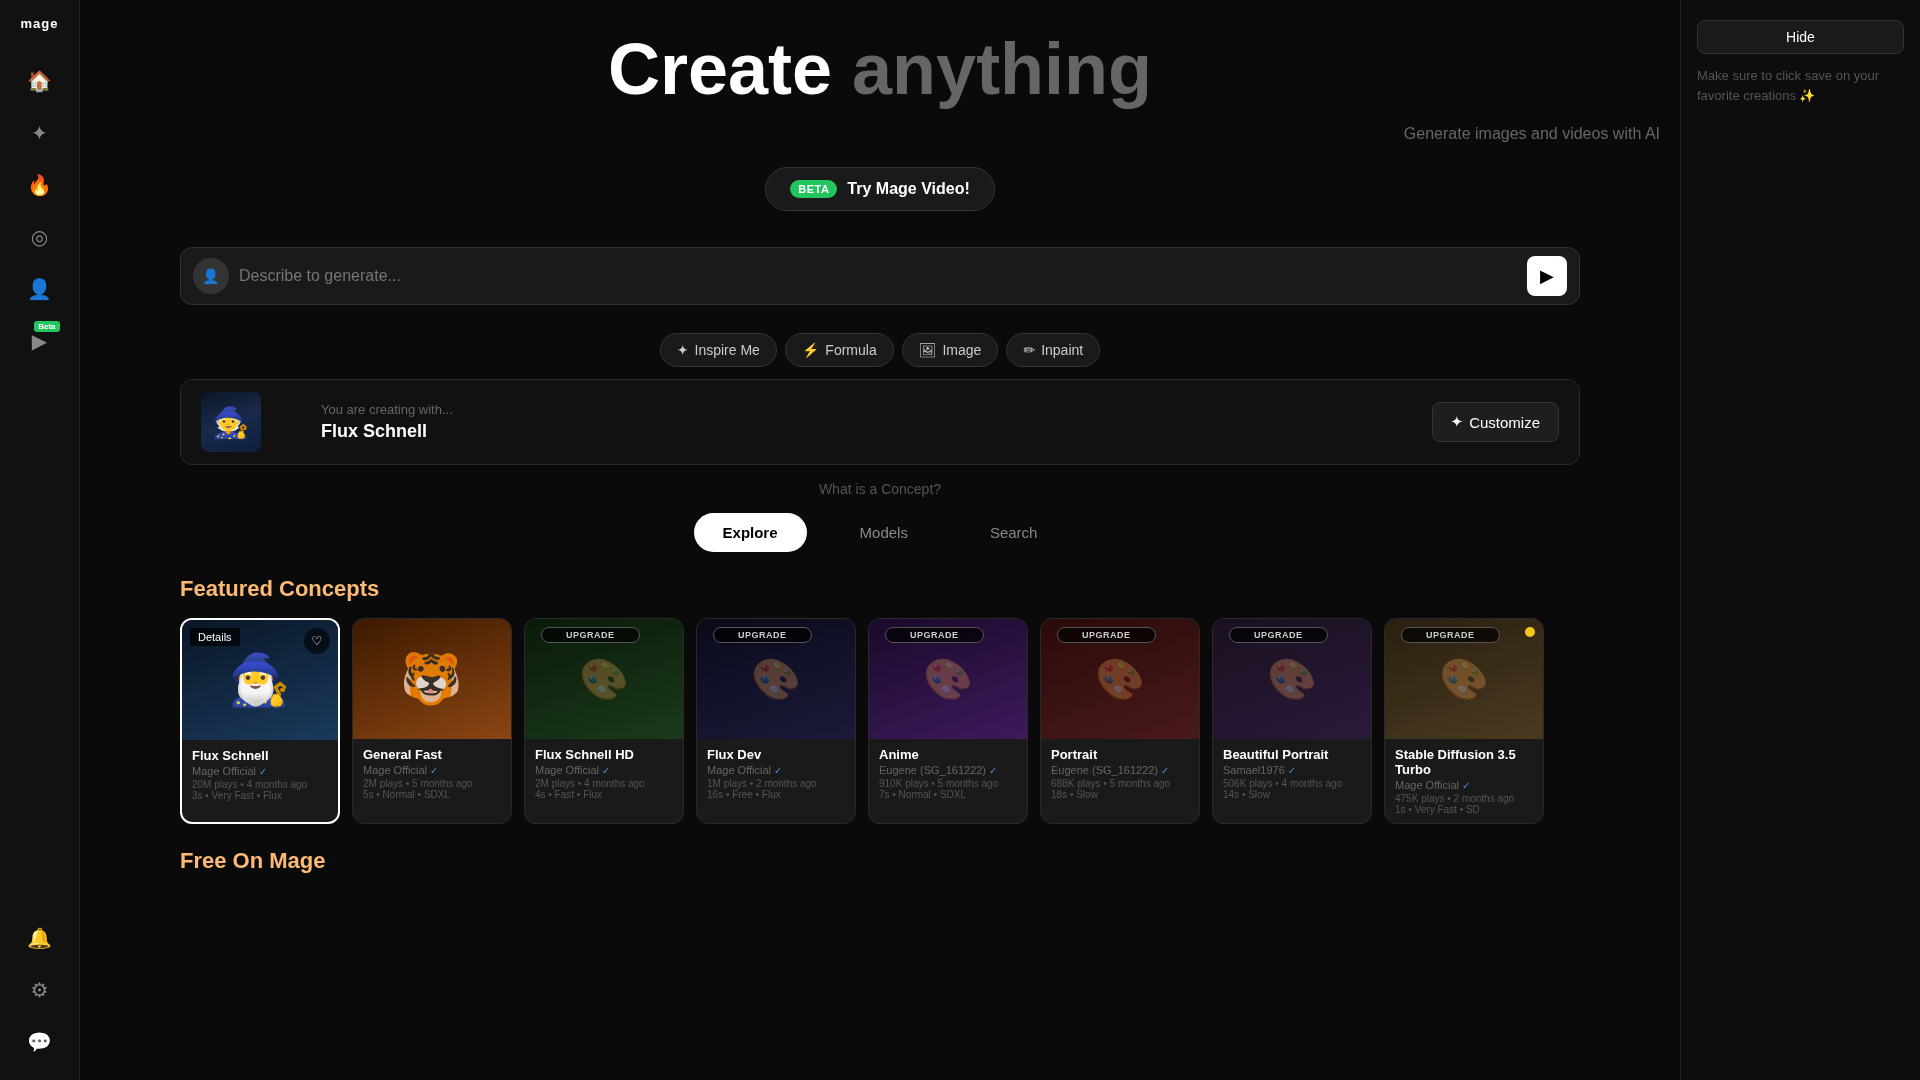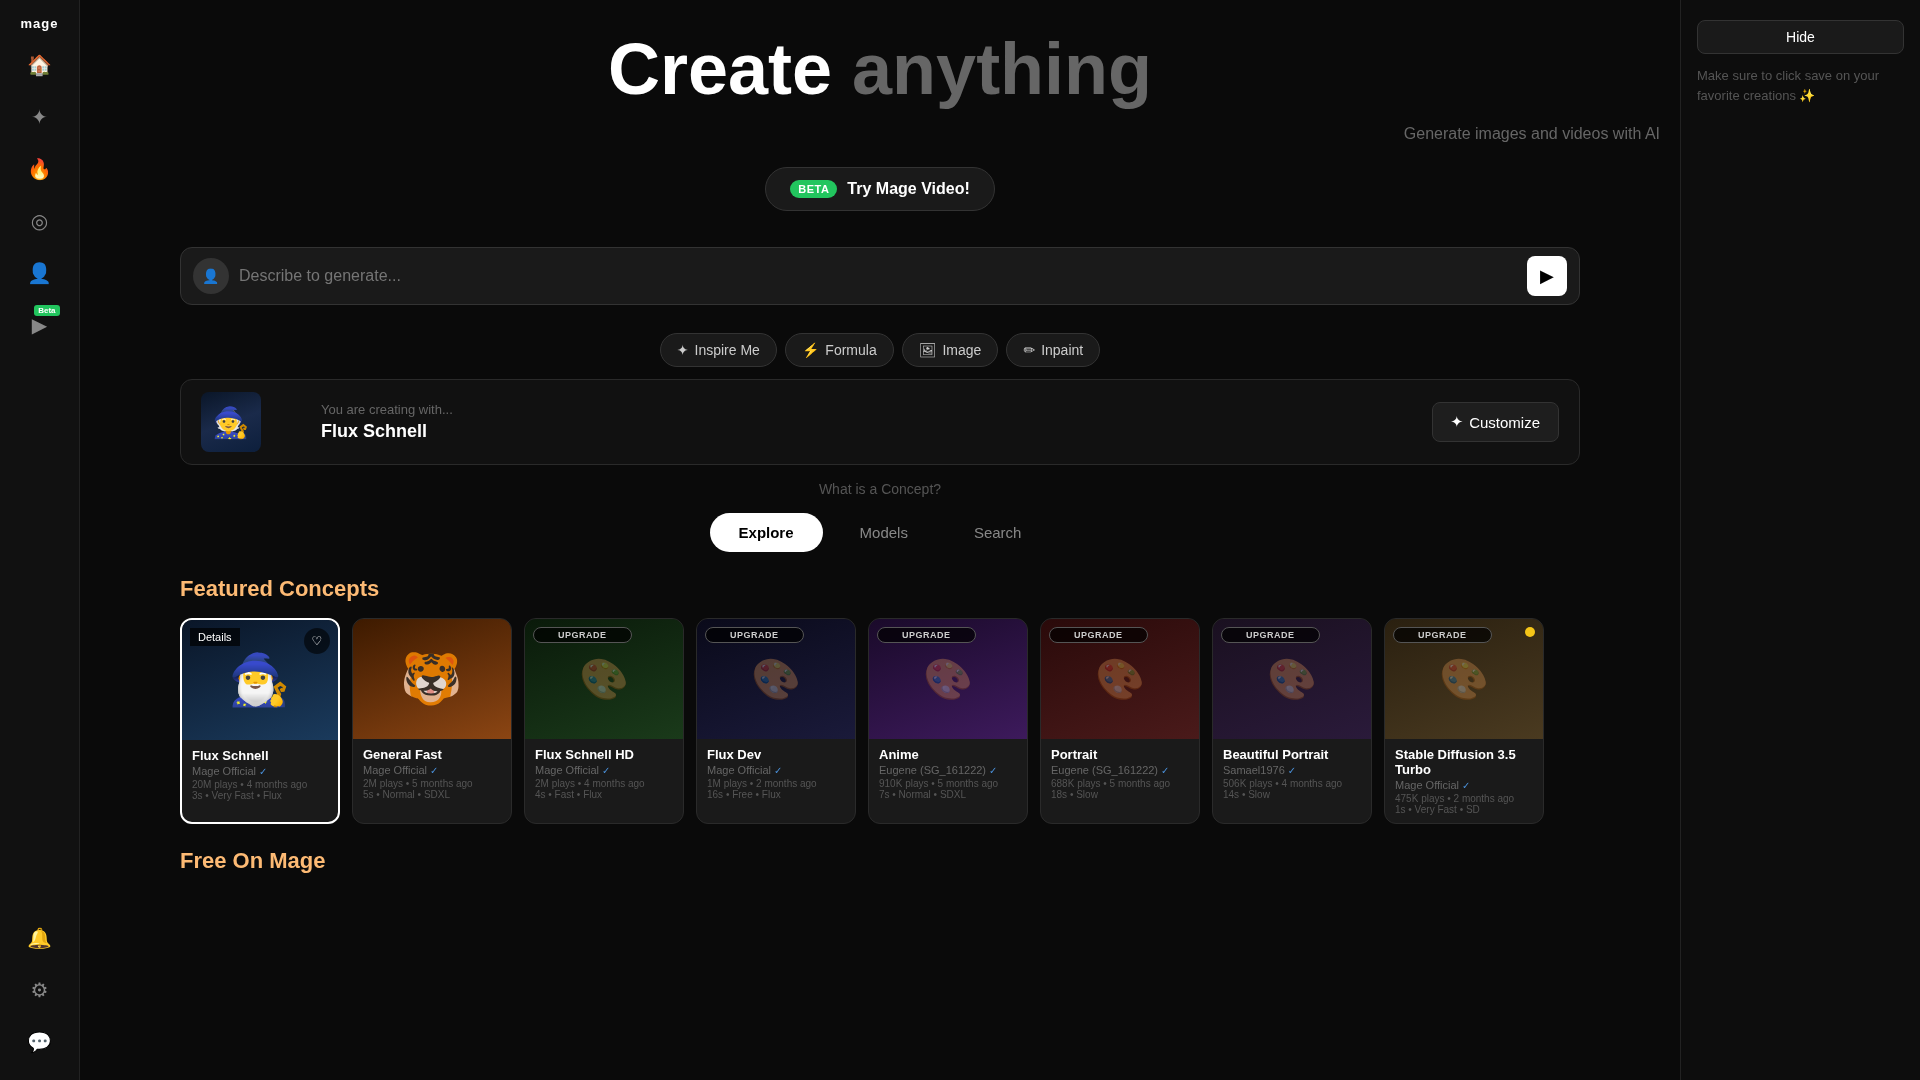--- a/index.html
+++ b/index.html
@@ -24,21 +24,21 @@
       gap: 8px;
       border-right: 1px solid #222;
       flex-shrink: 0;
       height: 1080px;
     }
     .sidebar-logo {
       color: #fff;
       font-size: 13px;
       font-weight: 700;
       letter-spacing: 1px;
-      margin-bottom: 4px;
+      margin-bottom: 20px;
       text-transform: lowercase;
     }
     .sidebar-icon {
       width: 44px;
       height: 44px;
       display: flex;
       align-items: center;
       justify-content: center;
       border-radius: 10px;
       cursor: pointer;
@@ -256,21 +256,21 @@
       color: #555;
       font-size: 14px;
       margin-bottom: 16px;
       cursor: pointer;
     }
 
     
     .tab-row {
       display: flex;
       justify-content: center;
-      gap: 8px;
+      gap: 24px;
       margin-bottom: 24px;
     }
     .tab-pill {
       padding: 10px 28px;
       border-radius: 20px;
       cursor: pointer;
       font-size: 15px;
       color: #888;
       background: transparent;
       border: 1px solid transparent;
@@ -333,21 +333,21 @@
       gap: 3px;
       margin-bottom: 2px;
     }
     .concept-stats {
       font-size: 10px;
       color: #555;
     }
     .upgrade-badge {
       position: absolute;
       top: 8px;
-      left: 8px;
+      left: 16px;
       background: rgba(0,0,0,0.7);
       border: 1px solid #555;
       border-radius: 8px;
       padding: 2px 24px;
       font-size: 9px;
       color: #ccc;
       font-weight: 600;
       letter-spacing: 0.5px;
     }
     .details-badge {

